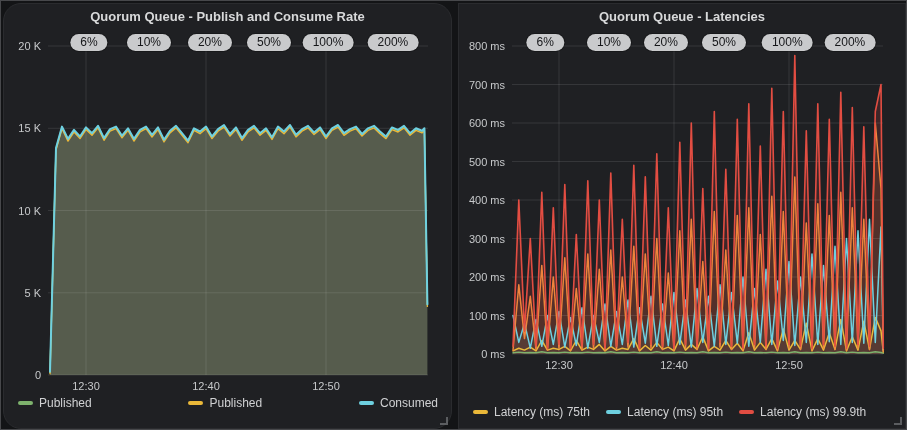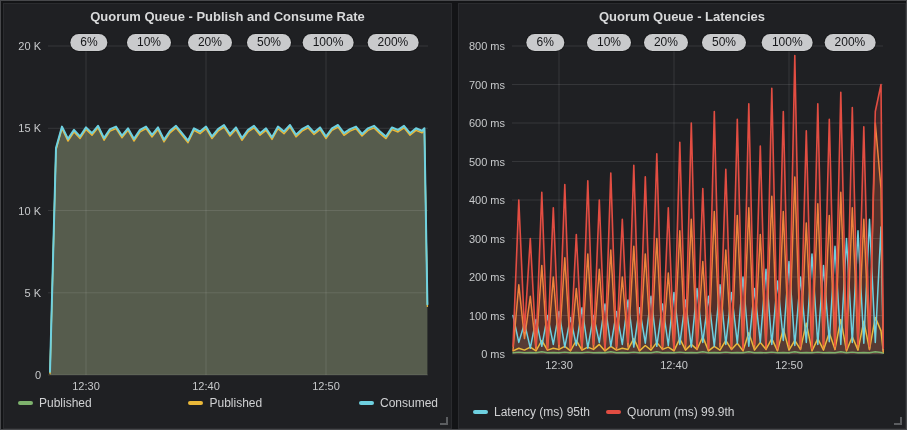--- a/index.html
+++ b/index.html
@@ -1,19 +1,19 @@
 <!DOCTYPE html>
 <html><head>
 <meta charset="utf-8">
 <style>
   html,body{margin:0;padding:0;background:#141517;}
   .page{position:relative;width:907px;height:430px;background:#131416;border:1px solid #47484b;
         box-sizing:border-box;font-family:"Liberation Sans",sans-serif;overflow:hidden;}
   .panel{position:absolute;top:2px;height:426px;background:#1f2023;border:1px solid #2a2b2e;box-sizing:border-box;}
-  #panel0{left:2px;width:449px;}
+  #panel0{left:2px;width:449px;border-radius:18px;}
   #panel1{left:457px;width:448px;}
   .panel-title{position:absolute;top:5px;left:0;width:100%;text-align:center;color:#d8d9da;
                font-size:13px;font-weight:bold;cursor:pointer;z-index:3;}
   svg.chart{position:absolute;left:0;top:0;z-index:1;}
   svg.chart text{font-family:"Liberation Sans",sans-serif;font-size:11px;fill:#c7c9cb;}
   .pills{position:absolute;left:0;top:0;width:100%;height:0;z-index:2;}
   .pill{position:absolute;top:30px;transform:translateX(-50%);height:17px;line-height:17px;
         padding:0 10px;border-radius:9px;background:#c9cacc;color:#151619;font-size:12px;
         white-space:nowrap;cursor:pointer;box-shadow:0 0 0 1px rgba(0,0,0,.25);}
   .legend{position:absolute;left:14px;display:flex;flex-wrap:wrap;column-gap:16px;row-gap:3px;z-index:2;}
@@ -137,24 +137,28 @@
     <div class="pills">
         <div class="pill" style="left: 86.2px;">6%</div>
         <div class="pill" style="left: 150.025px;">10%</div>
         <div class="pill" style="left: 206.95px;">20%</div>
         <div class="pill" style="left: 265.025px;">50%</div>
         <div class="pill" style="left: 328.275px;">100%</div>
         <div class="pill" style="left: 390.95px;">200%</div>
       </div>
     <div class="legend">
         <div class="legend-item">
+          <span class="legend-dash" style="background: rgb(234, 184, 57);"></span>
+          <span>Latency (ms) 75th</span>
+        </div>
+        <div class="legend-item">
           <span class="legend-dash" style="background: rgb(110, 208, 224);"></span>
           <span>Latency (ms) 95th</span>
         </div>
         <div class="legend-item">
           <span class="legend-dash" style="background: rgb(226, 77, 66);"></span>
-          <span>Quorum (ms) 99.9th</span>
+          <span>Latency (ms) 99.9th</span>
         </div>
       </div>
     <div class="resize-handle"></div>
   </div>
 
 </div>
 
 </body></html>

